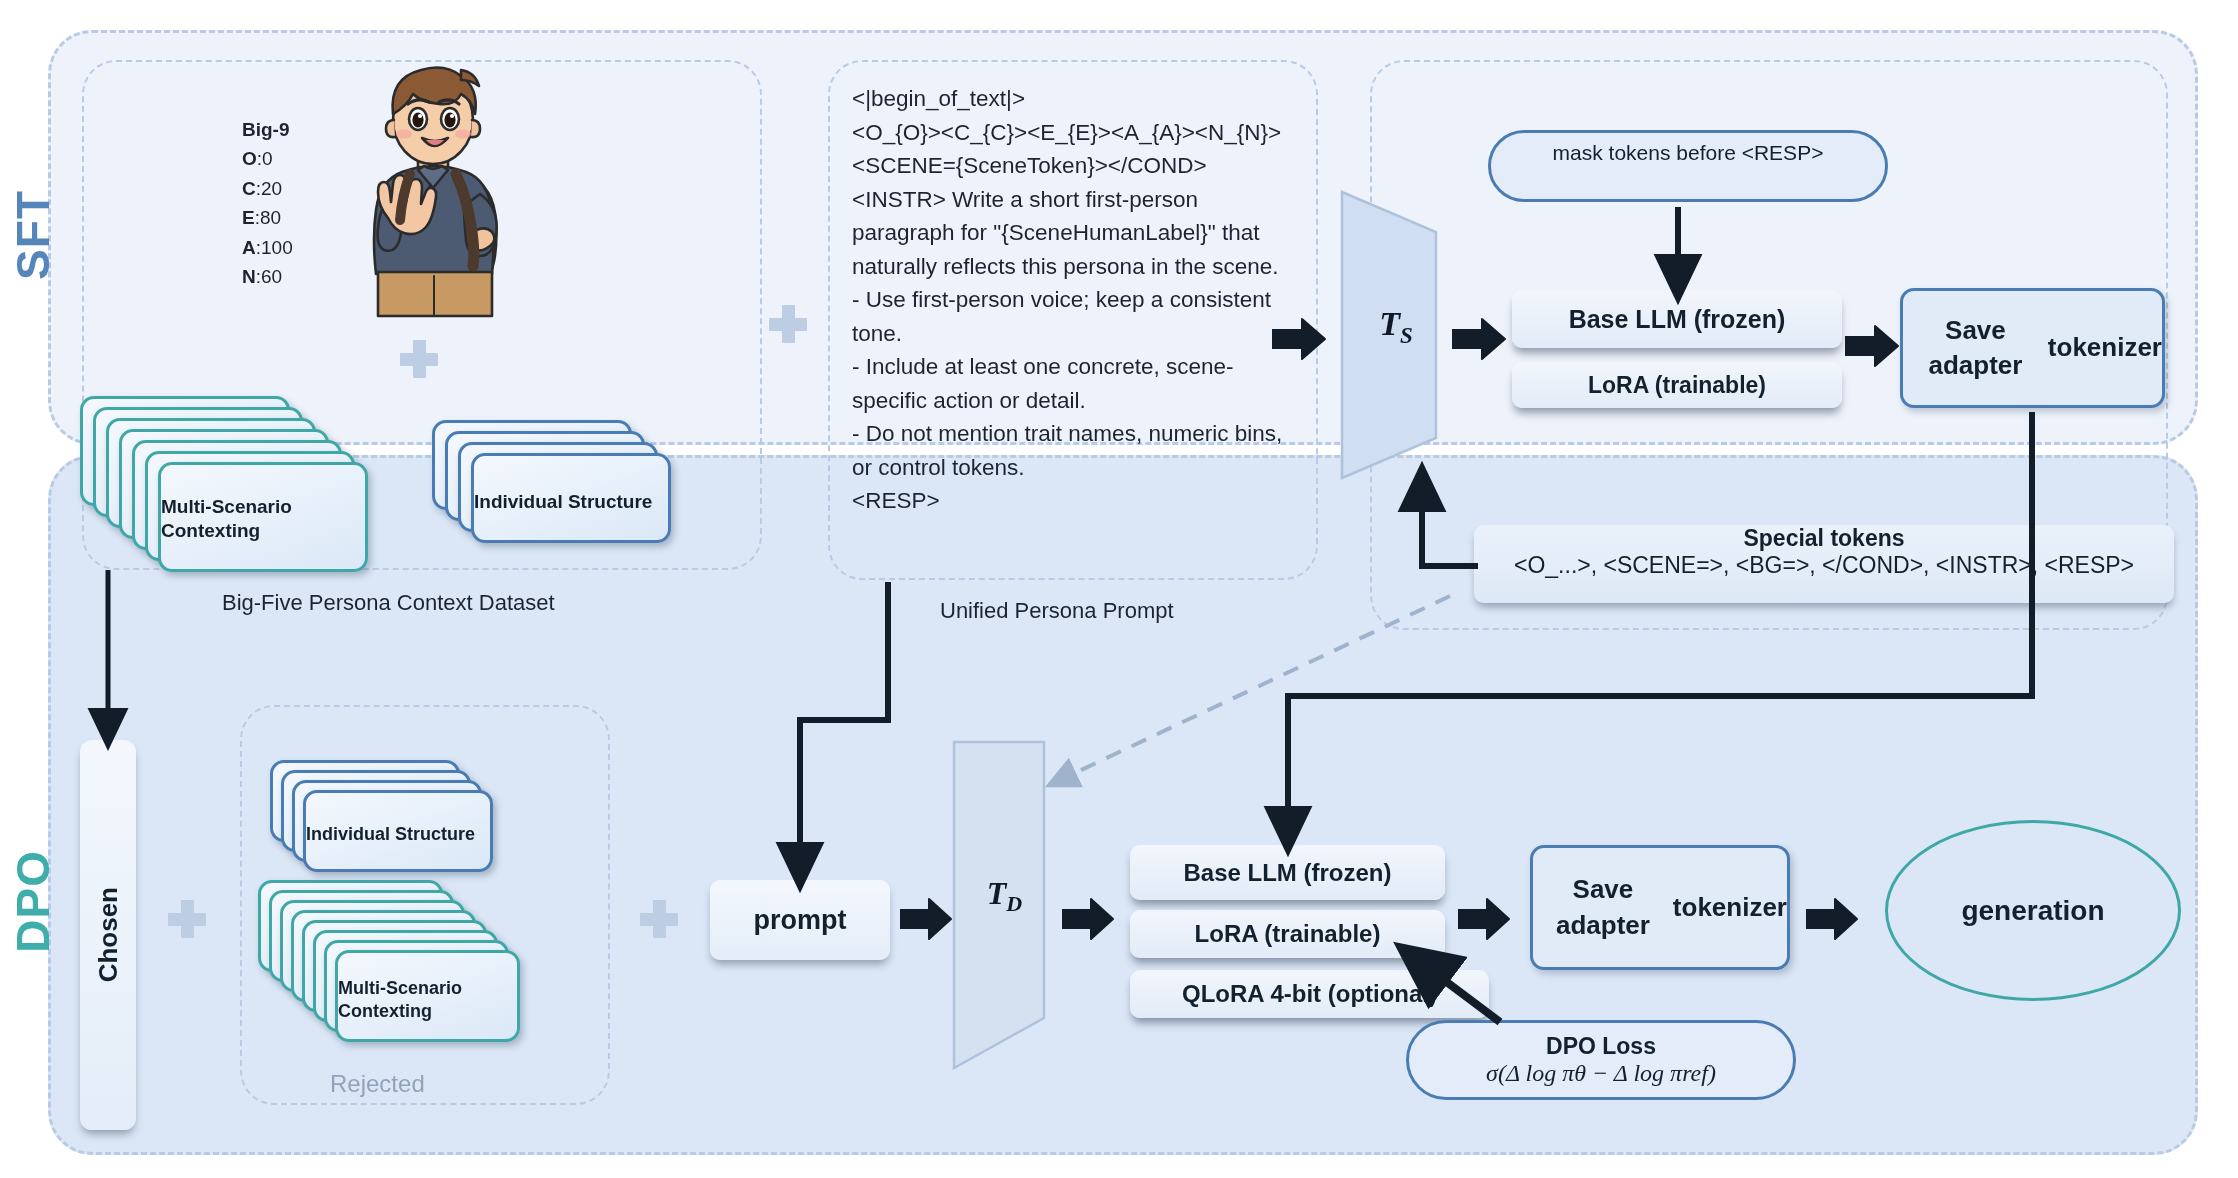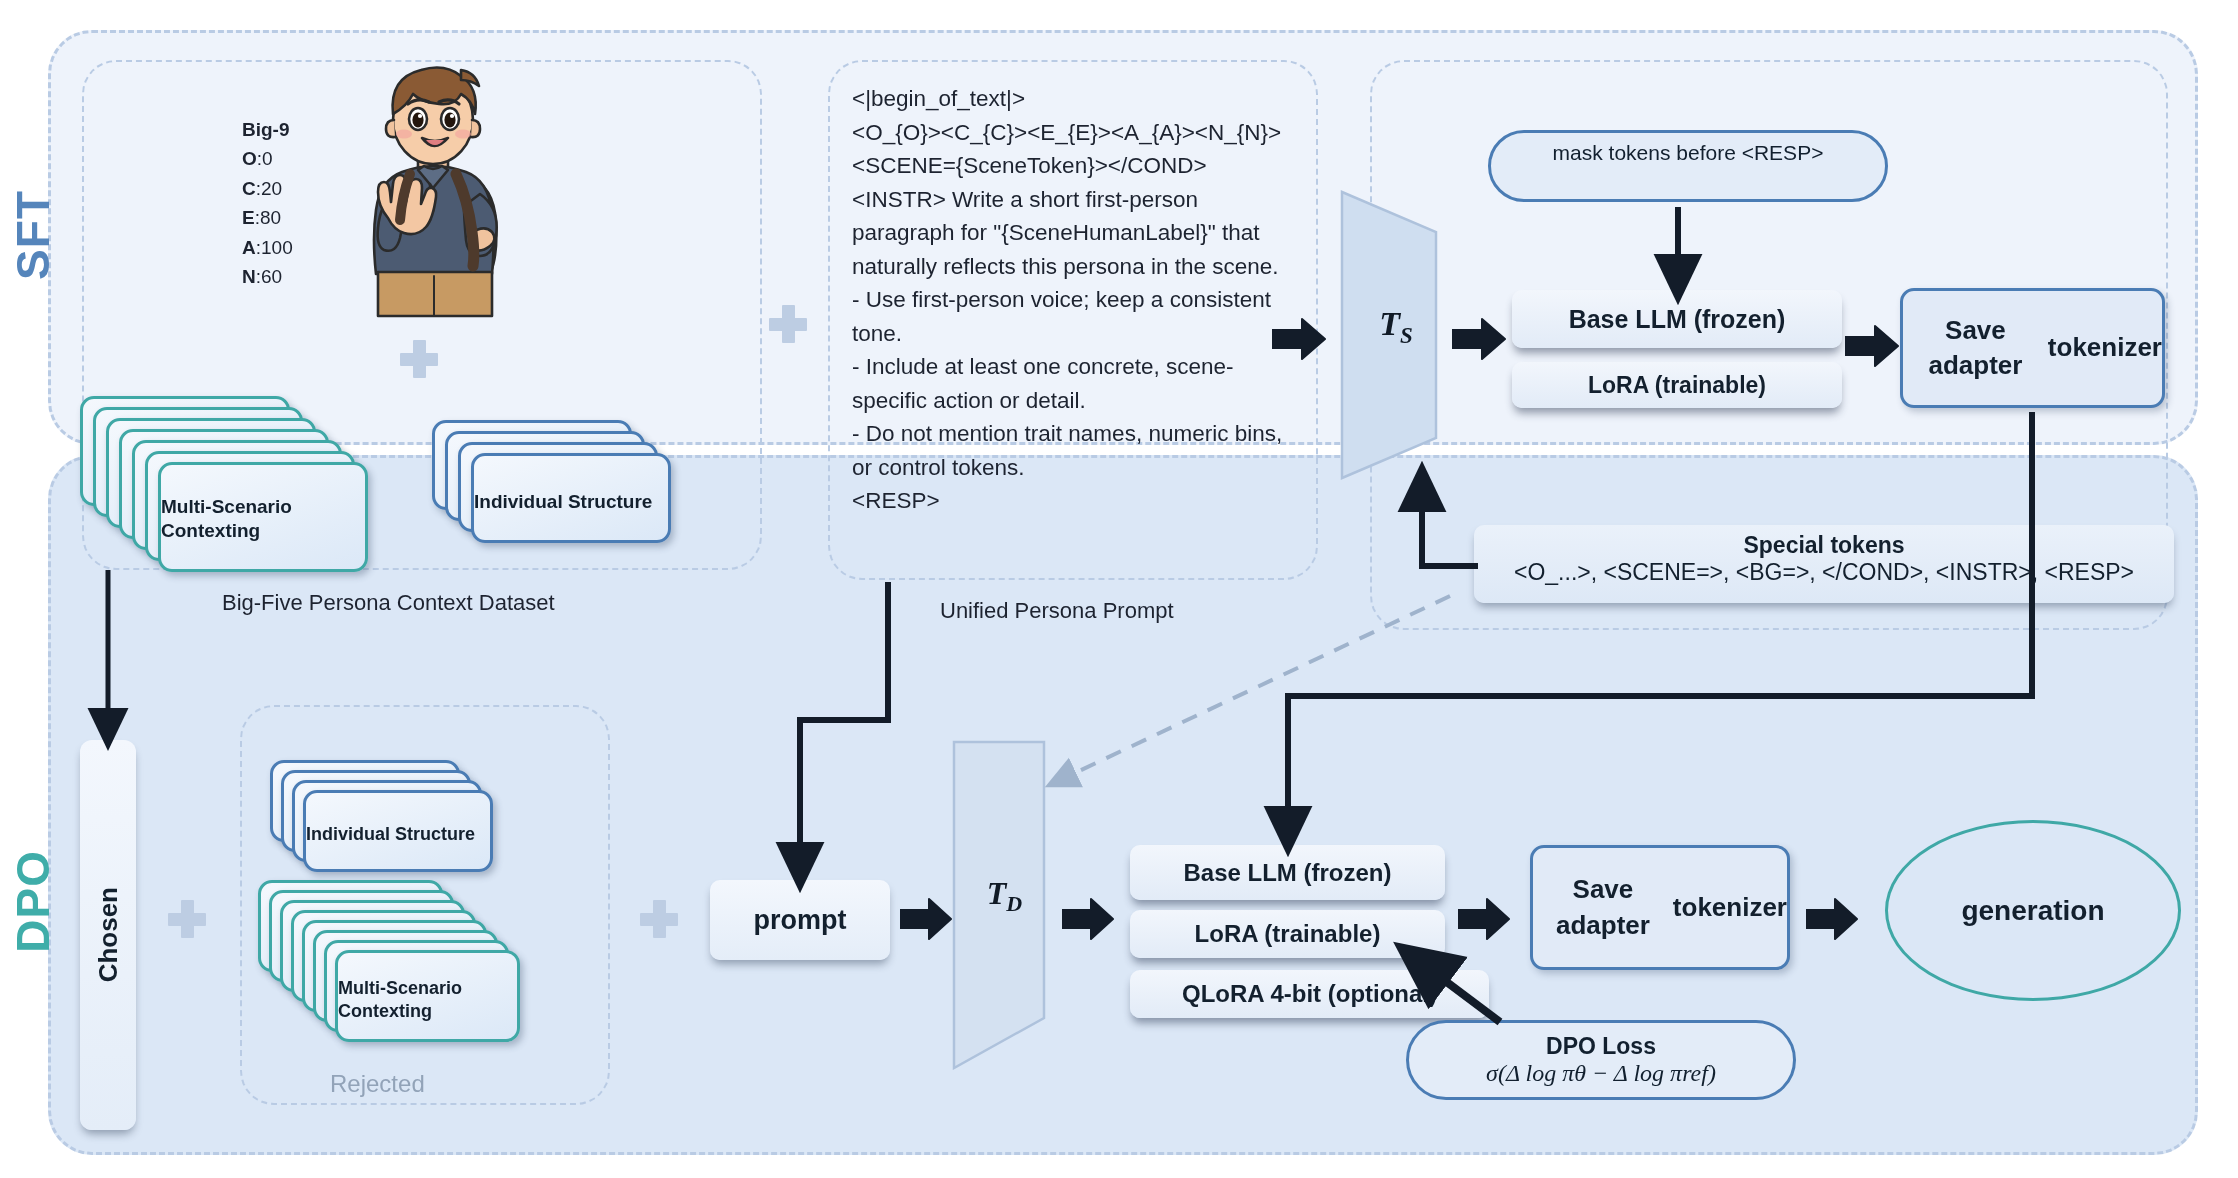--- a/index.html
+++ b/index.html
@@ -194,21 +194,21 @@
   #sft-save{left:1900px;top:288px;width:265px;height:120px;font-size:26px;}
   #dpo-save{left:1530px;top:845px;width:260px;height:125px;font-size:26px;}
 
   
   #special-tokens{
     position:absolute;left:1474px;top:525px;width:700px;height:78px;
     background:linear-gradient(180deg,#eaf1fa 0%,#dde8f6 100%);
     border-radius:10px;
     box-shadow:0 6px 9px -2px rgba(30,45,70,.38);
     text-align:center;
-    padding-top:7px;box-sizing:border-box;
+    box-sizing:border-box;
     color:#13202e;
   }
   #special-tokens .t1{font-weight:bold;font-size:23px;}
   #special-tokens .t2{font-size:23px;}
 
   
   .lbox{
     position:absolute;
     background:linear-gradient(180deg,#f3f7fd 0%,#e4edf8 100%);
     border-radius:10px;

